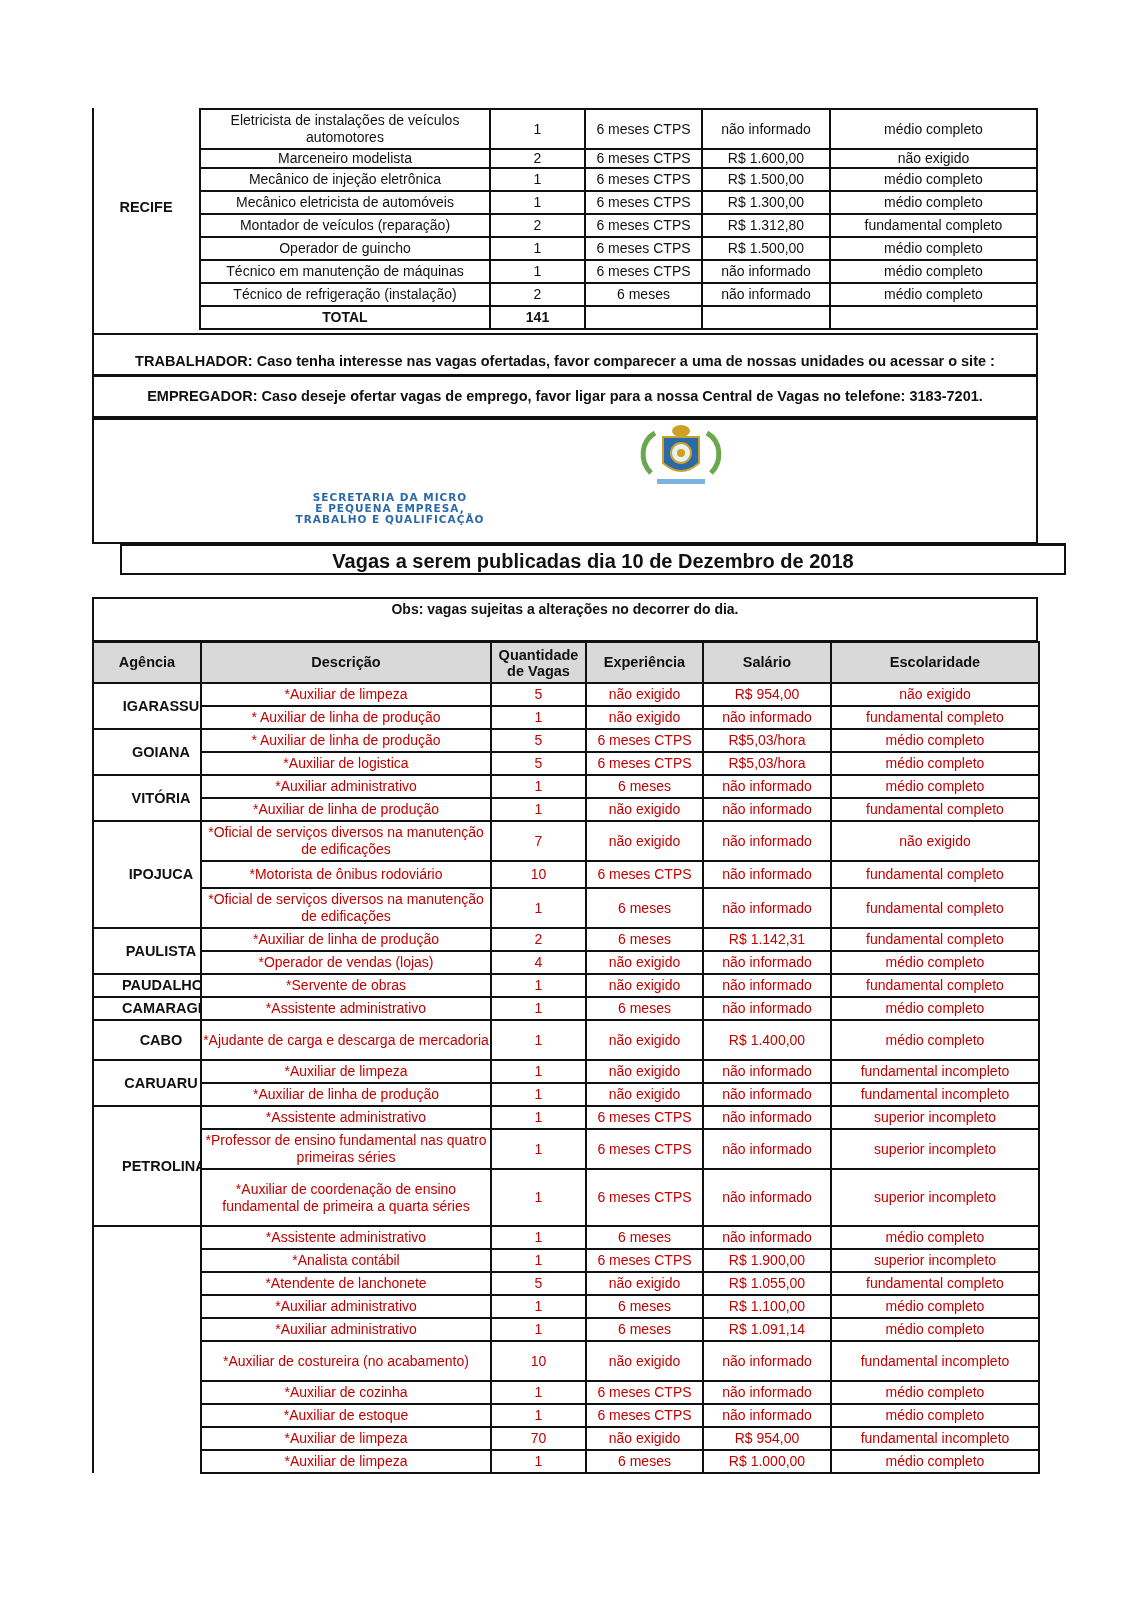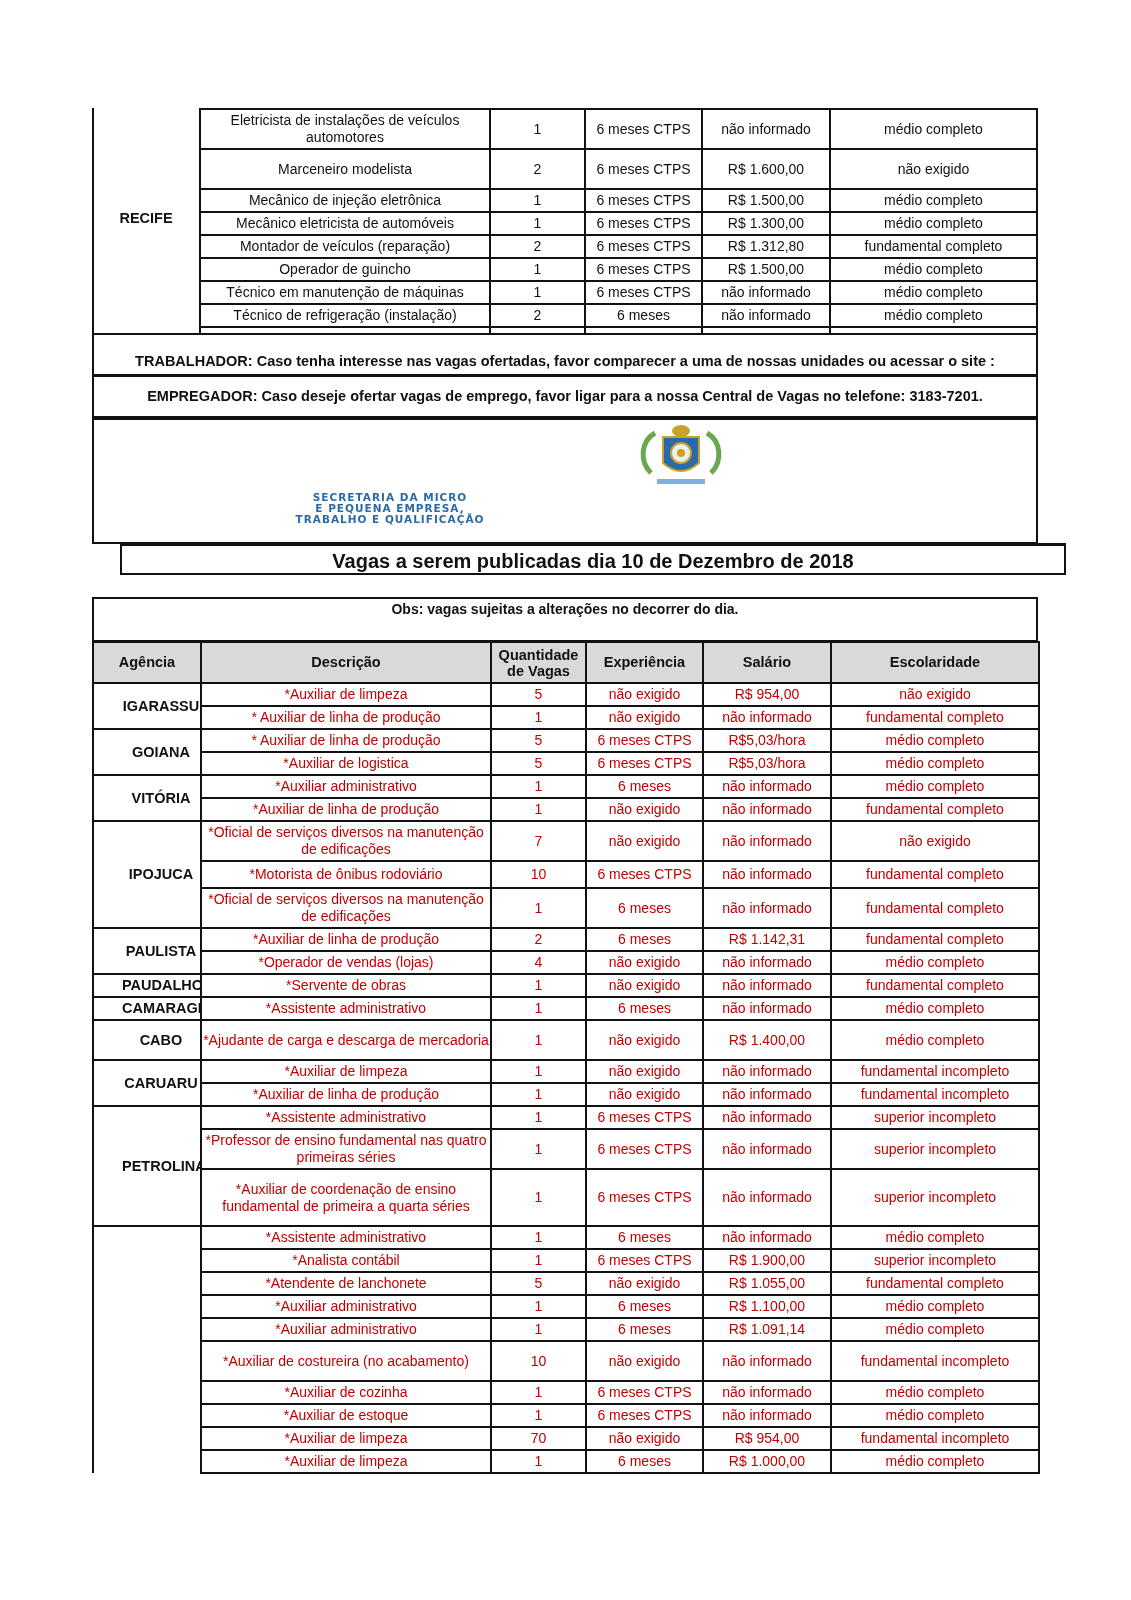--- a/index.html
+++ b/index.html
@@ -46,21 +46,21 @@
     </colgroup>
     <tbody>
       <tr style="height:40px">
         <td rowspan="8" style="border:none; font-weight:bold; font-size:14.5px;">RECIFE</td>
         <td class="c">Eletricista de instalações de veículos automotores</td>
         <td class="c">1</td>
         <td class="c">6 meses CTPS</td>
         <td class="c">não informado</td>
         <td class="c">médio completo</td>
       </tr>
-      <tr style="height:40px">
+      <tr style="height:19px">
         <td class="c">Marceneiro modelista</td>
         <td class="c">2</td>
         <td class="c">6 meses CTPS</td>
         <td class="c">R$ 1.600,00</td>
         <td class="c">não exigido</td>
       </tr>
       <tr style="height:23px">
         <td class="c">Mecânico de injeção eletrônica</td>
         <td class="c">1</td>
         <td class="c">6 meses CTPS</td>

